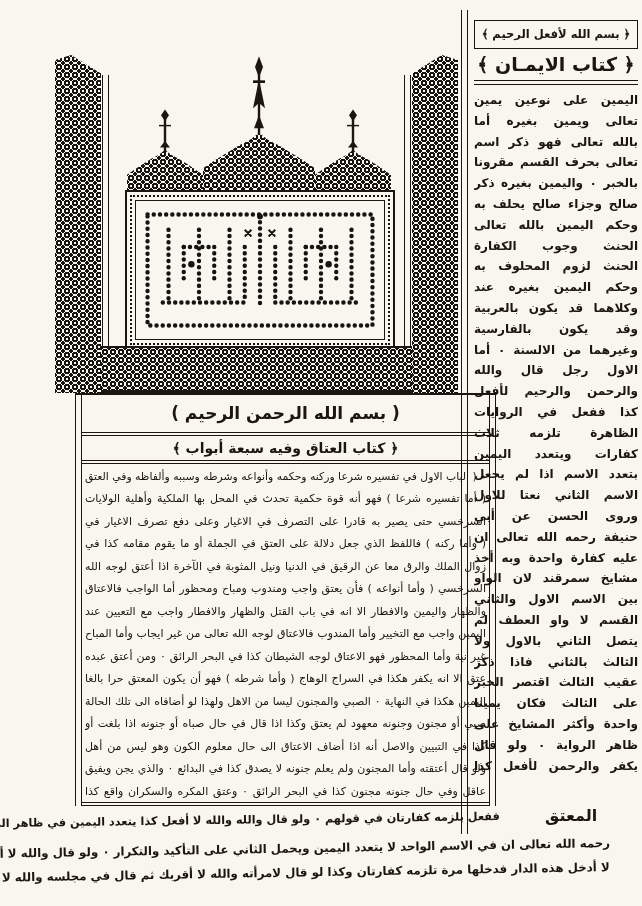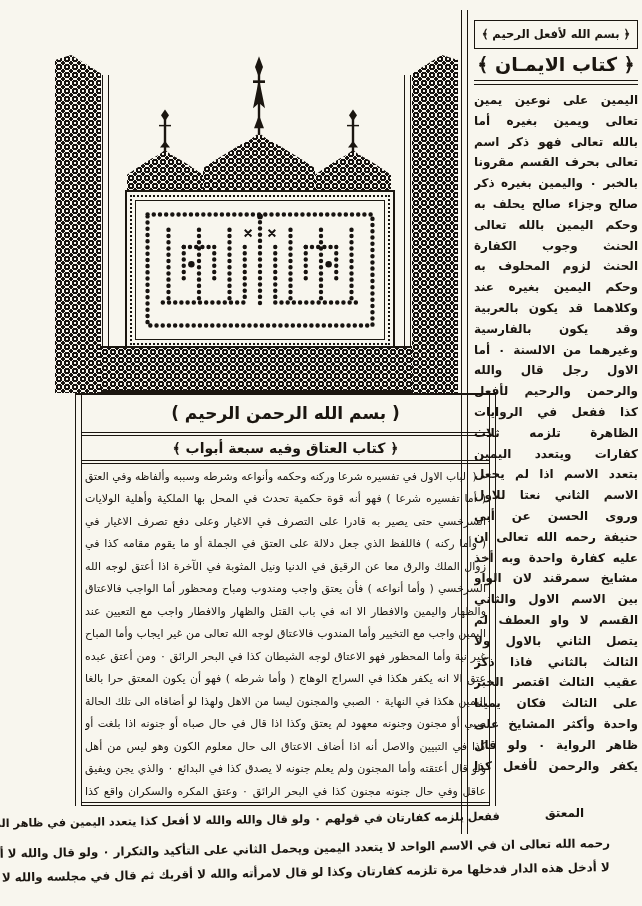--- a/index.html
+++ b/index.html
@@ -65,21 +65,21 @@
   
   .margin-col{position:absolute;left:474px;top:20px;width:164px;}
   .m-basmala{border:1.6px solid #1b1610;height:27px;line-height:26px;text-align:center;
     font-size:11.5px;font-weight:bold;}
   .m-title{height:31px;line-height:31px;text-align:center;font-size:19px;font-weight:bold;}
   .m-rule{height:5px;border-top:1.9px solid #1b1610;border-bottom:1.4px solid #1b1610;box-sizing:border-box;margin-bottom:5px;}
   .m-lines{margin-top:3px;}
   .m-line{height:20.8px;line-height:20.8px;font-size:12px;font-weight:bold;overflow:hidden;
     text-align:justify;text-align-last:justify;letter-spacing:-.2px;}
   
-  .catchword{position:absolute;left:545px;top:806px;font-size:12px;font-weight:bold;direction:rtl;}
+  .catchword{position:absolute;left:545px;top:806px;font-size:16px;font-weight:bold;direction:rtl;}
   .foot-line{position:absolute;white-space:nowrap;font-weight:bold;direction:rtl;transform-origin:right center;}
   .foot-a{right:142px;top:810px;font-size:11.3px;transform:rotate(-0.8deg);}
   .foot-b{right:32px;top:836px;font-size:11.8px;transform:rotate(-1deg);}
   .foot-c{right:32px;top:860px;font-size:11.8px;transform:rotate(-1deg);}
 </style>
 </head>
 <body>
 
 <div class="page">
 

